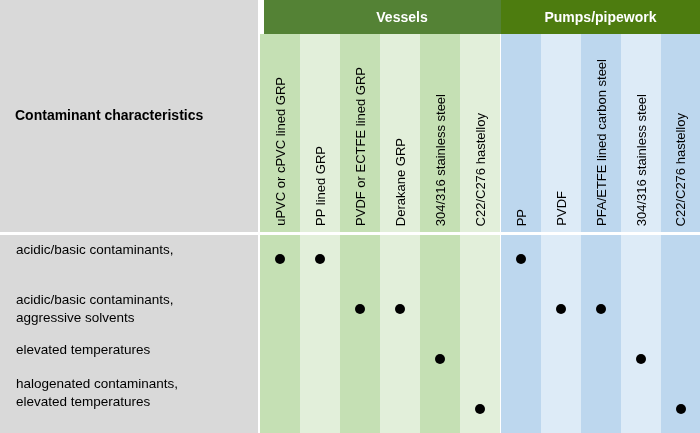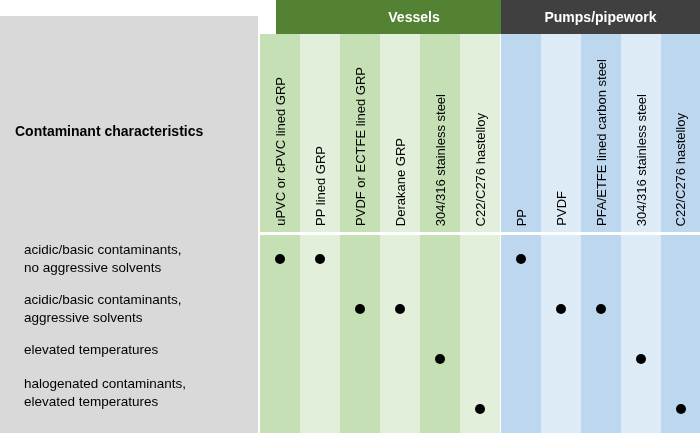--- a/index.html
+++ b/index.html
@@ -4,36 +4,36 @@
 <style>
   html,body{margin:0;padding:0;background:#ffffff;}
   body{width:700px;height:433px;position:relative;overflow:hidden;font-family:"Liberation Sans",sans-serif;}
   .abs{position:absolute;}
   .gray{background:#d9d9d9;}
   .g-dark{background:#c5e0b4;}
   .g-light{background:#e2efda;}
   .b-dark{background:#bdd7ee;}
   .b-light{background:#ddebf7;}
   .grp-green{background:#548235;color:#fff;}
-  .grp-blue{background:#404040;color:#fff;}
+  .grp-blue{background:#4d7c0f;color:#fff;}
   .grp-title{font-weight:bold;font-size:14px;display:flex;align-items:center;justify-content:center;}
   .col-label{display:flex;align-items:flex-end;justify-content:center;}
   .col-label span{writing-mode:vertical-rl;transform:rotate(180deg);font-size:13px;color:#000;white-space:nowrap;padding-top:6px;}
-  .row-label{font-size:13.5px;line-height:18px;color:#000;padding-left:24px;}
+  .row-label{font-size:13.5px;line-height:18px;color:#000;padding-left:16px;}
   .dot{width:10px;height:10px;border-radius:50%;background:#000;position:absolute;}
   .hdr-title{font-size:14px;font-weight:bold;color:#000;}
 </style>
 </head>
 <body>
 
-<div class="abs gray" style="left:0;top:16px;width:258px;height:232px;">
+<div class="abs gray" style="left:0;top:0;width:258px;height:232px;">
   <div class="abs hdr-title" style="left:15px;top:107px;">Contaminant characteristics</div>
 </div>
 
-<div class="abs grp-green grp-title" style="left:276px;top:0;width:276px;height:34px;">Vessels</div>
+<div class="abs grp-green grp-title" style="left:264px;top:0;width:276px;height:34px;">Vessels</div>
 <div class="abs grp-blue grp-title" style="left:501px;top:0;width:199px;height:34px;">Pumps/pipework</div>
 
 <div class="abs g-dark col-label" style="left:260px;top:34px;width:40px;height:198px;">
     <span>uPVC or cPVC lined GRP</span>
   </div>
 <div class="abs g-light col-label" style="left:300px;top:34px;width:40px;height:198px;">
     <span>PP lined GRP</span>
   </div>
 <div class="abs g-dark col-label" style="left:340px;top:34px;width:40px;height:198px;">
     <span>PVDF or ECTFE lined GRP</span>
@@ -60,21 +60,20 @@
 <div class="abs b-light col-label" style="left:621px;top:34px;width:40px;height:198px;">
     <span>304/316 stainless steel</span>
   </div>
 <div class="abs b-dark col-label" style="left:661px;top:34px;width:39px;height:198px;">
     <span>C22/C276 hastelloy</span>
   </div>
 
 <div class="abs gray" style="left:0;top:235px;width:258px;height:198px;">
   <div class="abs row-label" style="top:6px;">
       <div>acidic/basic contaminants,</div>
-      <div>no aggressive solvents</div>
     </div>
   <div class="abs row-label" style="top:56px;">
       <div>acidic/basic contaminants,</div>
       <div>aggressive solvents</div>
     </div>
   <div class="abs row-label" style="top:106px;">
       <div>elevated temperatures</div>
     </div>
   <div class="abs row-label" style="top:140px;">
       <div>halogenated contaminants,</div>

